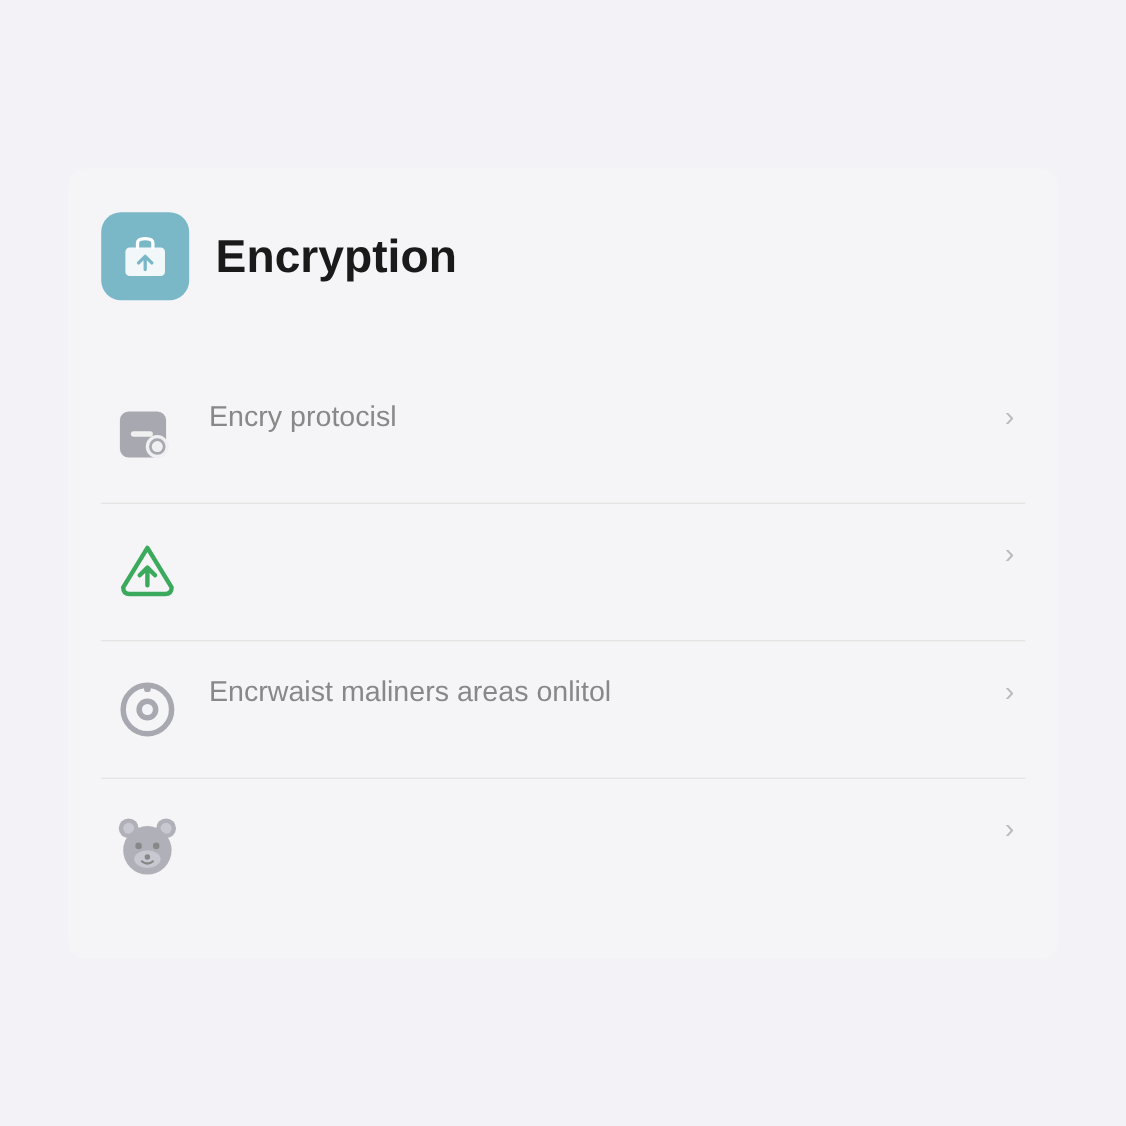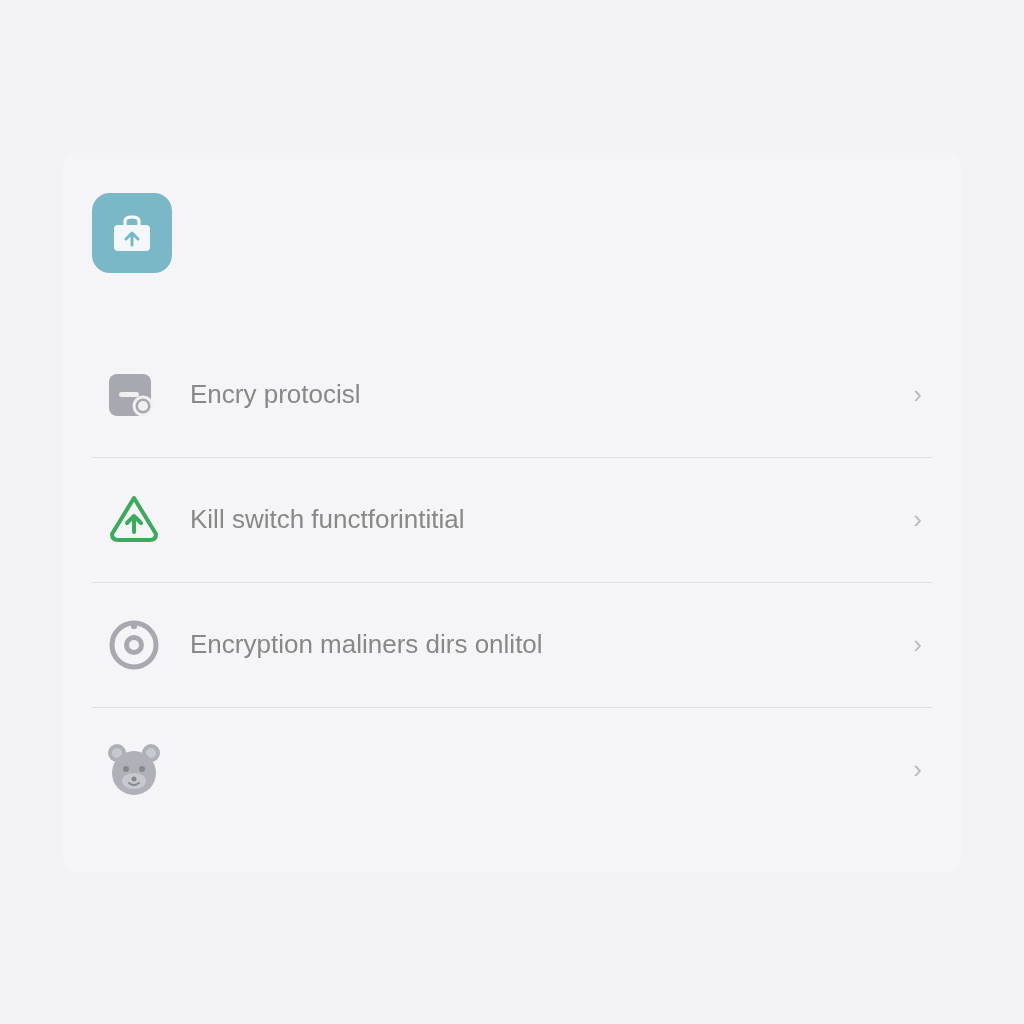--- a/index.html
+++ b/index.html
@@ -55,21 +55,20 @@
     }
 
     .menu-list {
       display: flex;
       flex-direction: column;
       gap: 0;
     }
 
     .menu-item {
       display: flex;
-      align-items: center;
       gap: 24px;
       padding: 30px 10px;
       border-bottom: 1px solid #e0e0e0;
       cursor: pointer;
       position: relative;
     }
 
     .menu-item:last-child {
       border-bottom: none;
     }
@@ -107,20 +106,21 @@
 
       <svg viewBox="0 0 44 44" fill="none" xmlns="http://www.w3.org/2000/svg">
 
         <rect x="4" y="14" width="36" height="26" rx="4" fill="white" opacity="0.9"></rect>
 
         <path d="M15 14 L15 10 Q15 6 22 6 Q29 6 29 10 L29 14" stroke="white" stroke-width="3" fill="none" stroke-linecap="round"></path>
 
         <path d="M22 34 L22 22 M16 28 L22 22 L28 28" stroke="#7ab8c8" stroke-width="3" stroke-linecap="round" stroke-linejoin="round"></path>
       </svg>
     </div>
+    <h1 class="header-title">Encryption</h1>
   </div>
 
   <div class="menu-list">
 
     <div class="menu-item">
       <div class="menu-item-icon">
 
         <svg width="58" height="58" viewBox="0 0 58 58" fill="none" xmlns="http://www.w3.org/2000/svg">
           <rect x="4" y="8" width="42" height="42" rx="8" fill="#a8a8b0"></rect>
 
@@ -137,39 +137,38 @@
     <div class="menu-item">
       <div class="menu-item-icon">
 
         <svg width="60" height="60" viewBox="0 0 60 60" fill="none" xmlns="http://www.w3.org/2000/svg">
 
           <path d="M30 8 L52 44 Q52 50 46 50 L14 50 Q8 50 8 44 Z" stroke="#3caa5c" stroke-width="4" fill="none" stroke-linejoin="round"></path>
 
           <path d="M30 42 L30 26 M23 33 L30 26 L37 33" stroke="#3caa5c" stroke-width="4" stroke-linecap="round" stroke-linejoin="round"></path>
         </svg>
       </div>
-      <span class="menu-item-label">Kill switch functforintitial</span>
       <span class="chevron">›</span>
     </div>
 
     <div class="menu-item">
       <div class="menu-item-icon">
 
         <svg width="60" height="60" viewBox="0 0 60 60" fill="none" xmlns="http://www.w3.org/2000/svg">
 
           <circle cx="30" cy="30" r="22" stroke="#a8a8b0" stroke-width="5" fill="none"></circle>
 
           <circle cx="30" cy="30" r="10" fill="#a8a8b0"></circle>
 
           <circle cx="30" cy="30" r="5" fill="#f2f2f7"></circle>
 
           <rect x="27" y="6" width="6" height="8" rx="2" fill="#a8a8b0"></rect>
         </svg>
       </div>
-      <span class="menu-item-label">Encryption maliners dirs onlitol</span>
+      <span class="menu-item-label">Encrwaist maliners areas onlitol</span>
       <span class="chevron">›</span>
     </div>
 
     <div class="menu-item">
       <div class="menu-item-icon">
 
         <svg width="62" height="62" viewBox="0 0 62 62" fill="none" xmlns="http://www.w3.org/2000/svg">
 
           <circle cx="14" cy="14" r="9" fill="#b0b0b8"></circle>
           <circle cx="48" cy="14" r="9" fill="#b0b0b8"></circle>

